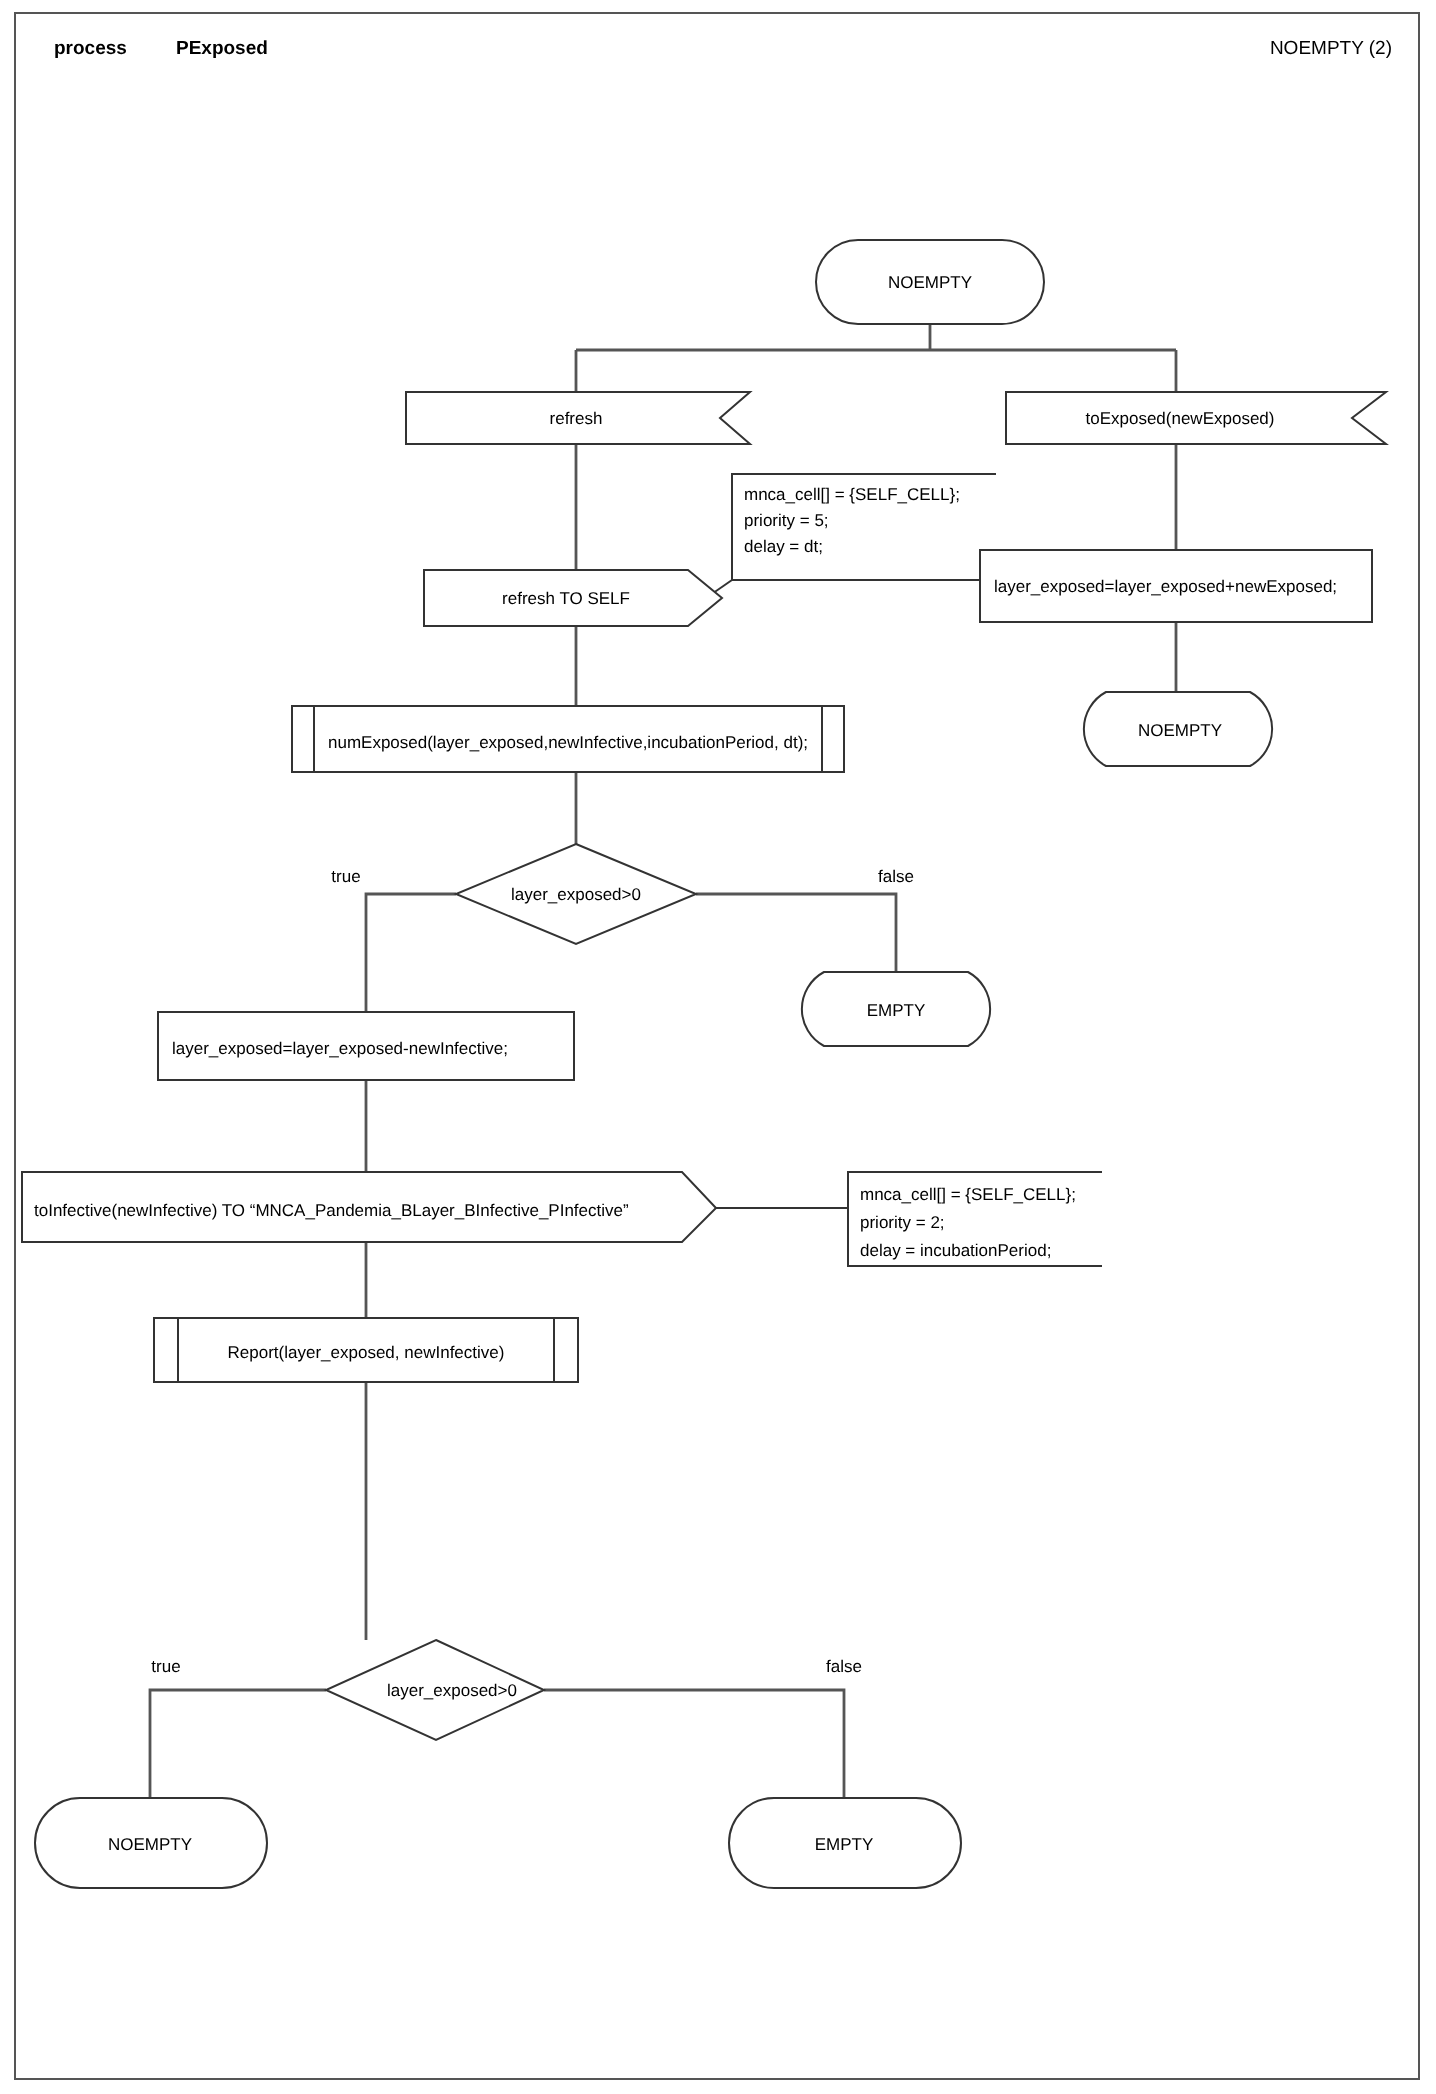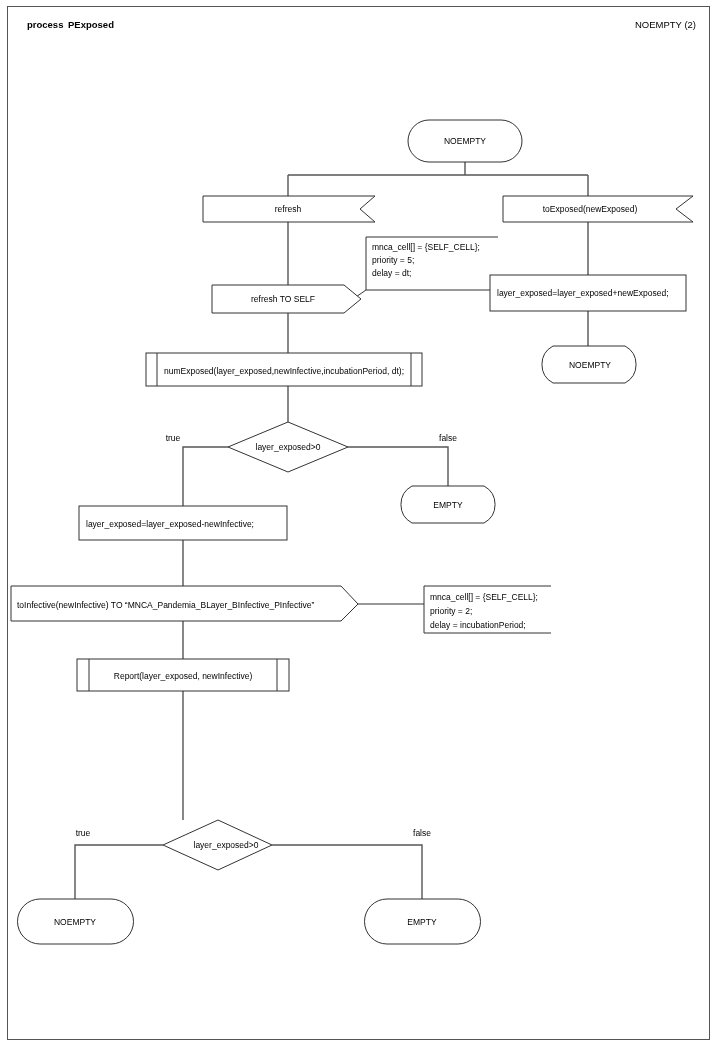--- a/index.html
+++ b/index.html
@@ -30,21 +30,21 @@
     box-sizing: border-box;
     background: #fff;
   }
   .hdr {
     position: absolute;
     font-size: 9.5px;
     color: #000;
     white-space: nowrap;
   }
   .hdr-process { left: 27px; top: 19px; font-weight: bold; }
-  .hdr-name    { left: 68px; top: 19px; font-weight: bold; }
+  .hdr-name    { left: 88px; top: 19px; font-weight: bold; }
   .hdr-state   { right: 22px; top: 19px; }
   svg#flow {
     position: absolute;
     left: 0; top: 0;
     width: 718px;
     height: 1047px;
   }
   svg#flow text {
     font-family: "Liberation Sans", sans-serif;
     font-size: 8.5px;

